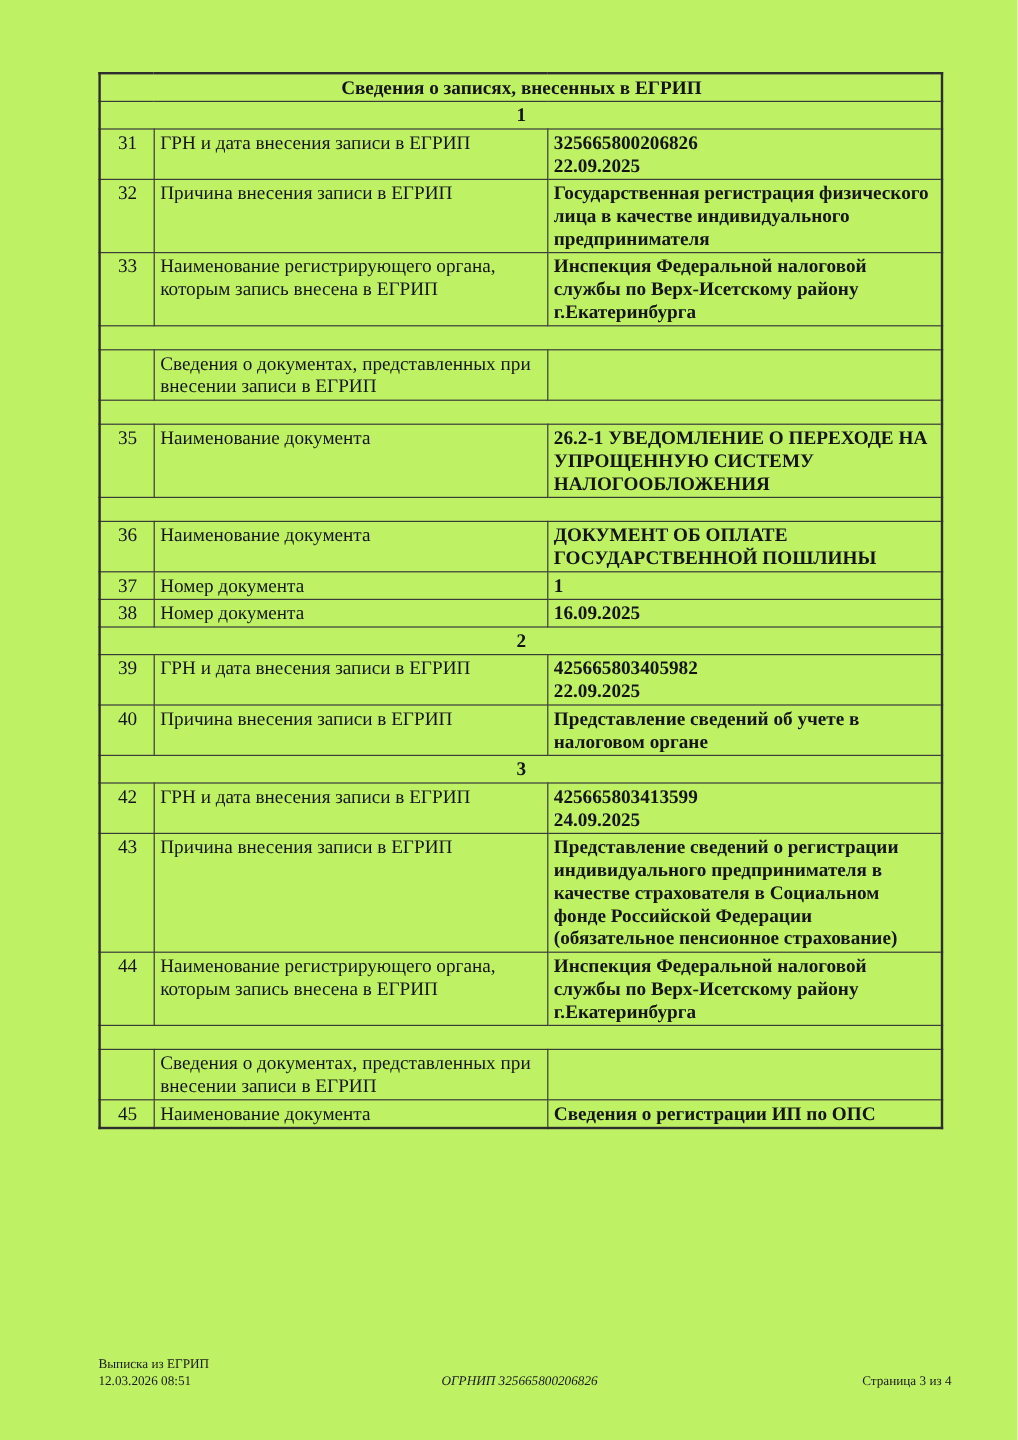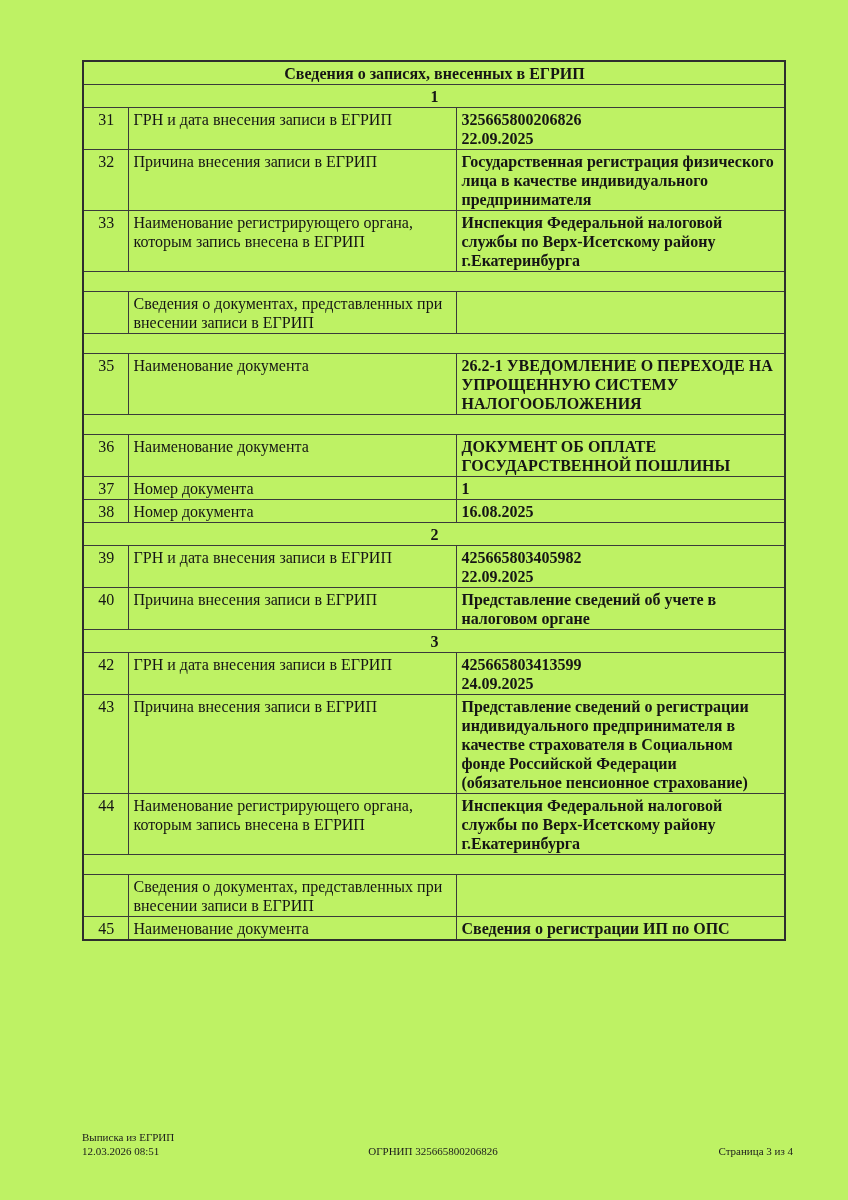--- a/index.html
+++ b/index.html
@@ -43,21 +43,21 @@
   }
   td.val{white-space:pre-line;font-weight:bold;}
   tr.spacer td{height:19px;padding:0;}
   .footer{
     position:absolute;
     font-size:11px;
     line-height:14px;
     color:#1b1b1b;
   }
   .footer-left{left:82px;top:1130px;}
-  .footer-center{left:82px;top:1144px;width:702px;text-align:center;}
+  .footer-center{left:82px;top:1144px;width:702px;text-align:center;font-style:italic;}
   .footer-right{right:55px;top:1144px;}
 </style>
 </head>
 <body>
 
 <div class="page">
 
   <table class="doc">
     <colgroup>
       <col style="width:45px">
@@ -125,21 +125,21 @@
 
       <tr>
         <td class="num">37</td>
         <td class="lbl">Номер документа</td>
         <td class="val">1</td>
       </tr>
 
       <tr>
         <td class="num">38</td>
         <td class="lbl">Номер документа</td>
-        <td class="val">16.08.2025</td>
+        <td class="val">16.09.2025</td>
       </tr>
 
       <tr>
         <td class="section" colspan="3">2</td>
       </tr>
 
       <tr>
         <td class="num">39</td>
         <td class="lbl">ГРН и дата внесения записи в ЕГРИП</td>
         <td class="val">425665803405982

